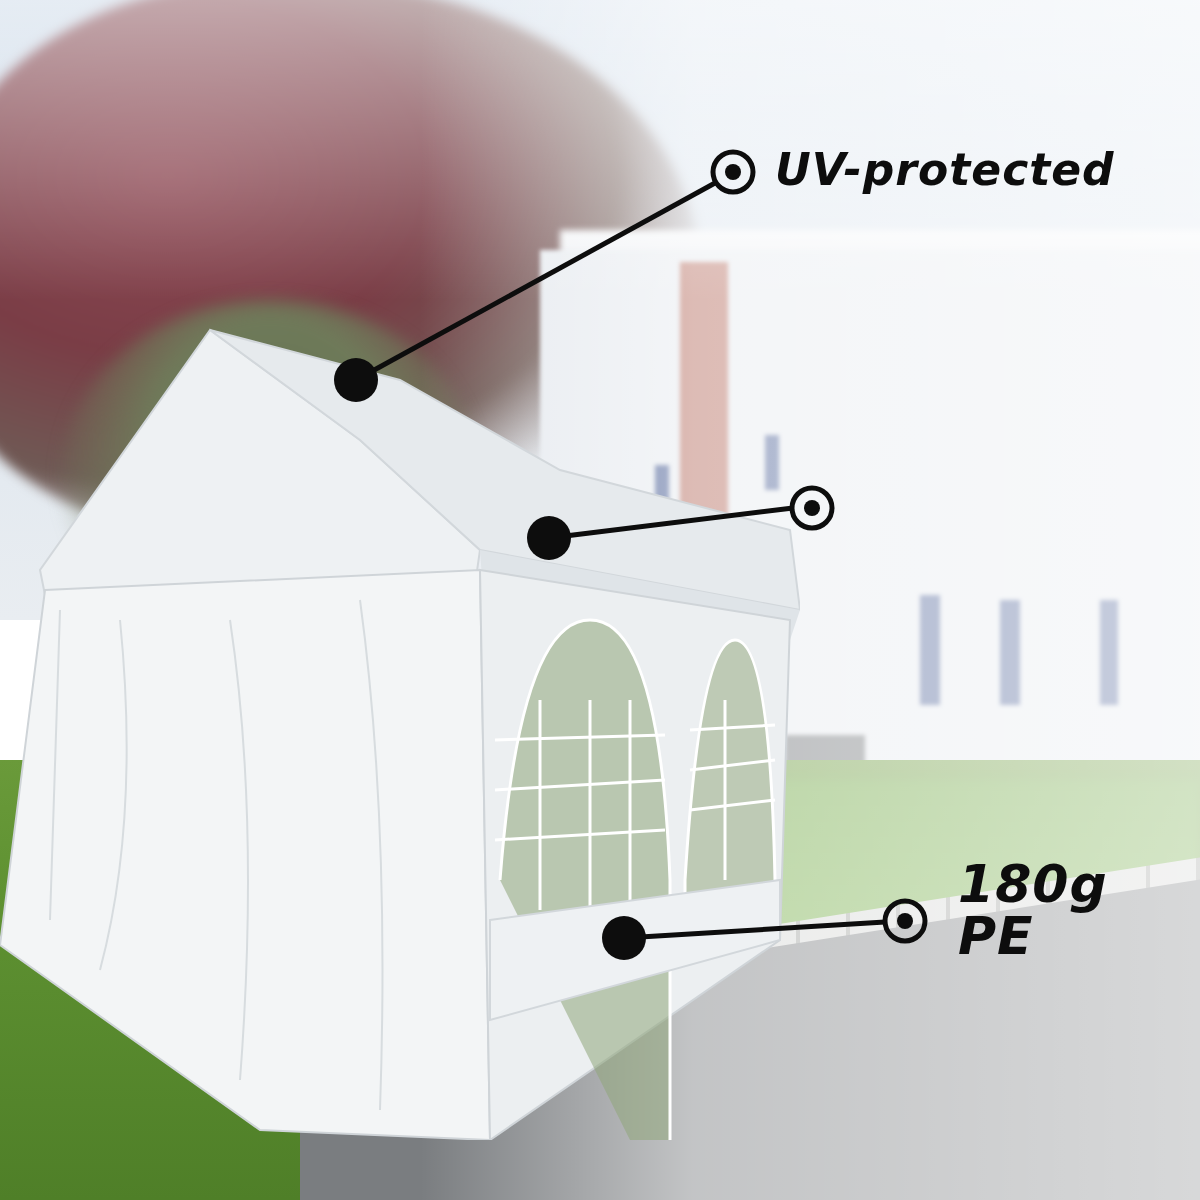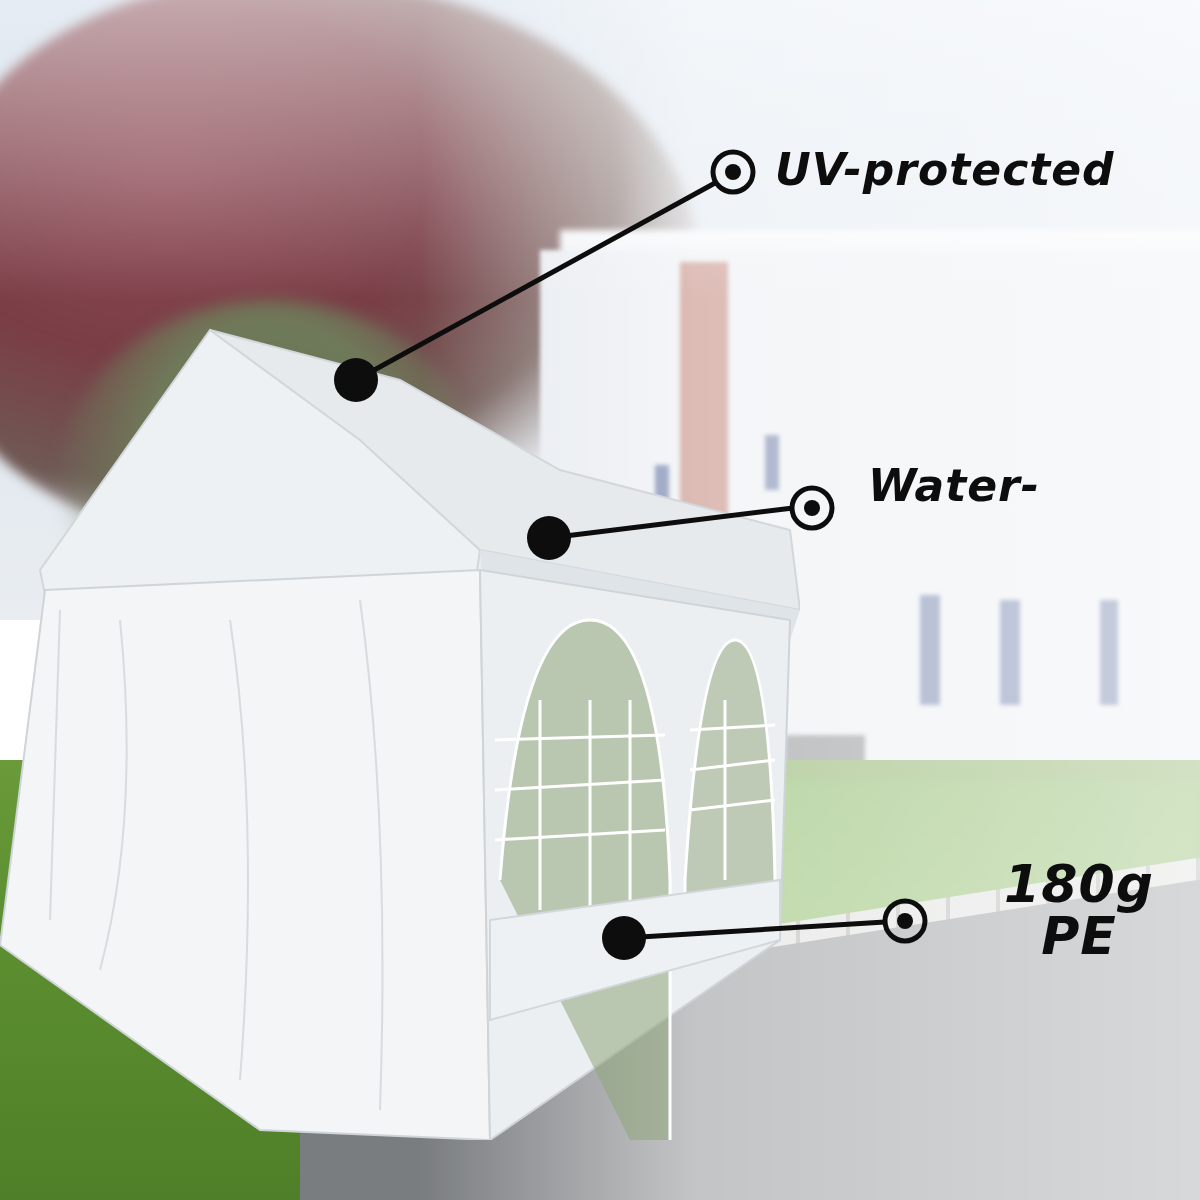--- a/index.html
+++ b/index.html
@@ -27,21 +27,21 @@
       transform: skewY(-9deg); transform-origin: left top; }
     .overlay-pattern { position: absolute; left: 420px; top: 0; width: 780px; height: 1200px;
       background: linear-gradient(90deg, rgba(255,255,255,0) 0%, rgba(255,255,255,0.55) 35%, rgba(255,255,255,0.7) 100%); }
     .overlay-top { position: absolute; left: 0; top: 0; width: 1200px; height: 300px;
       background: linear-gradient(180deg, rgba(255,255,255,0.55), rgba(255,255,255,0)); }
 
     .tent { position: absolute; left: 0; top: 320px; width: 800px; height: 820px; }
     .tent svg { width: 100%; height: 100%; }
 
     .callout-text { position: absolute; font-family: "DejaVu Sans", sans-serif; font-weight: bold; font-style: italic;
-      color: #0d0d0d; letter-spacing: 1px; text-align: center; }
+      color: #0d0d0d; letter-spacing: 1px; }
     .callout-1 { left: 775px; top: 140px; font-size: 44px; line-height: 60px; }
     .callout-2 { left: 868px; top: 458px; font-size: 44px; line-height: 56px; }
     .callout-3 { left: 958px; top: 858px; font-size: 52px; line-height: 52px; }
     .lines { position: absolute; inset: 0; pointer-events: none; }
   </style>
 </head>
 <body>
 
 <div class="scene">
   <div class="sky"></div>
@@ -121,18 +121,17 @@
       <circle cx="733" cy="172" r="8"></circle>
       <circle cx="812" cy="508" r="8"></circle>
       <circle cx="905" cy="921" r="8"></circle>
     </g>
   </svg>
 
   <div class="callout-text callout-1">
     <span>UV-protected</span>
   </div>
   <div class="callout-text callout-2">
-    <div>Water-</div>
   </div>
   <div class="callout-text callout-3">
     <div>180g PE</div>
   </div>
 </div>
 
 </body></html>

